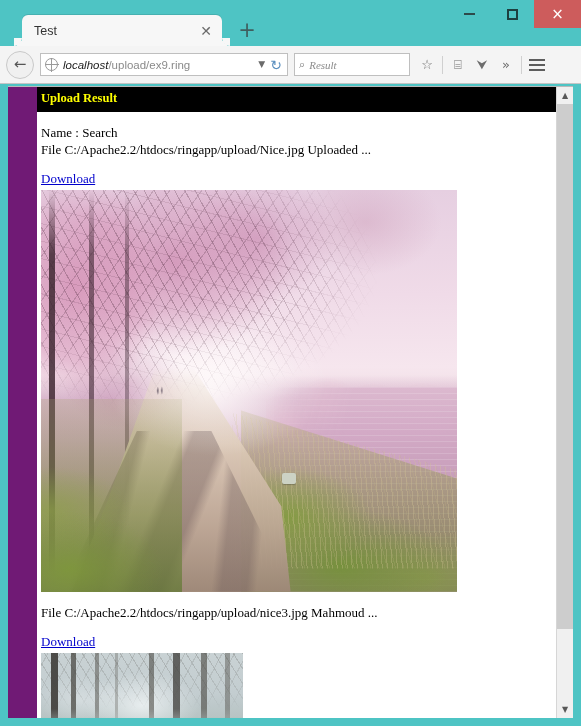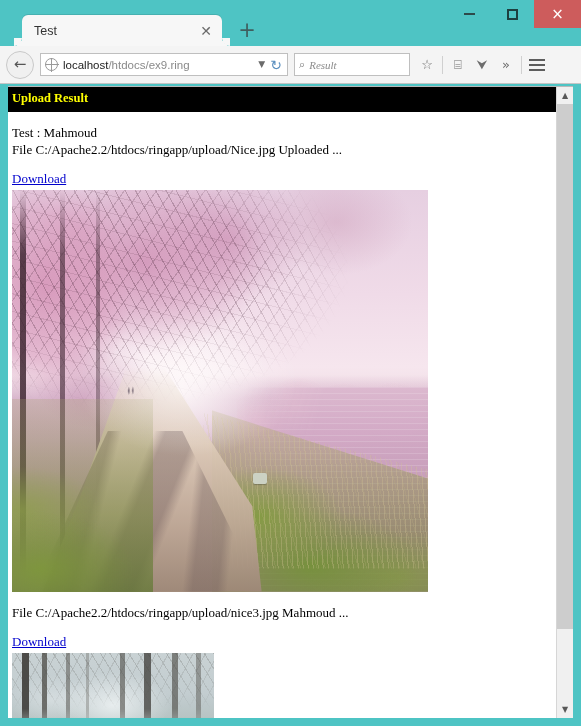--- a/index.html
+++ b/index.html
@@ -212,21 +212,21 @@
     margin-top: -0.75px;
     background: #9a9a9a;
   }
   .url-text {
     flex: 1;
     font-size: 11.5px;
     color: #8a8a8a;
     white-space: nowrap;
     overflow: hidden;
   }
-  .url-host { color: #222222; }
+  .url-host { color: #222222; font-style: italic; }
   .url-drop {
     color: #6b6b6b;
     font-size: 9px;
     padding: 0 5px;
     line-height: 1;
     font-family: "DejaVu Sans", sans-serif;
   }
   .reload-icon {
     color: #5a8fbf;
     font-size: 14px;
@@ -295,25 +295,26 @@
     background: #5d5d5d;
   }
 
   
   .viewport {
     position: absolute;
     left: 8px;
     top: 86px;
     right: 8px;
     bottom: 8px;
-    background: #8b5cf6;
+    background: #701a75;
     border-top: 1px solid #b9b9b9;
     display: flex;
     overflow: hidden;
     box-sizing: border-box;
+    padding-left: 29px;
   }
   .page {
     flex: 1;
     position: relative;
     overflow: hidden;
     background: #ffffff;
     font-family: "Liberation Serif", "DejaVu Serif", serif;
   }
 
   .page-banner {
@@ -661,21 +662,21 @@
   </div>
 
   <div class="navbar">
 
     <div class="back-btn">
       <span class="back-arrow">←</span>
     </div>
 
     <div class="urlbar">
       <span class="globe-icon"></span>
-      <span class="url-text"><span class="url-host">localhost</span><span class="url-path">/htdocs/ex9.ring</span></span>
+      <span class="url-text"><span class="url-host">localhost</span><span class="url-path">/upload/ex9.ring</span></span>
       <span class="url-drop">▼</span>
       <span class="reload-icon">↻</span>
     </div>
 
     <div class="searchbar">
       <span class="search-glyph">⌕</span>
       <span class="search-ph">Result</span>
     </div>
 
     <div class="tb-icons">
@@ -697,21 +698,21 @@
 
   <div class="viewport">
 
     <div class="page">
 
       <div class="page-banner">Upload Result</div>
 
       <div class="page-body">
         <div class="spacer-line"></div>
 
-        <div class="text-line">Test : Mahmoud</div>
+        <div class="text-line">Name : Search</div>
 
         <div class="text-line">File C:/Apache2.2/htdocs/ringapp/upload/Nice.jpg Uploaded ...</div>
         <div><a href="#" class="dl-link">Download</a></div>
 
         <div class="img-wrap" title="Pink blossom trees lining a misty riverside path">
           <div class="photo1">
             <div class="p1-canopy"></div>
             <div class="p1-branches"></div>
             <div class="p1-trunkrow"></div>
             <div class="p1-fartrees"></div>

